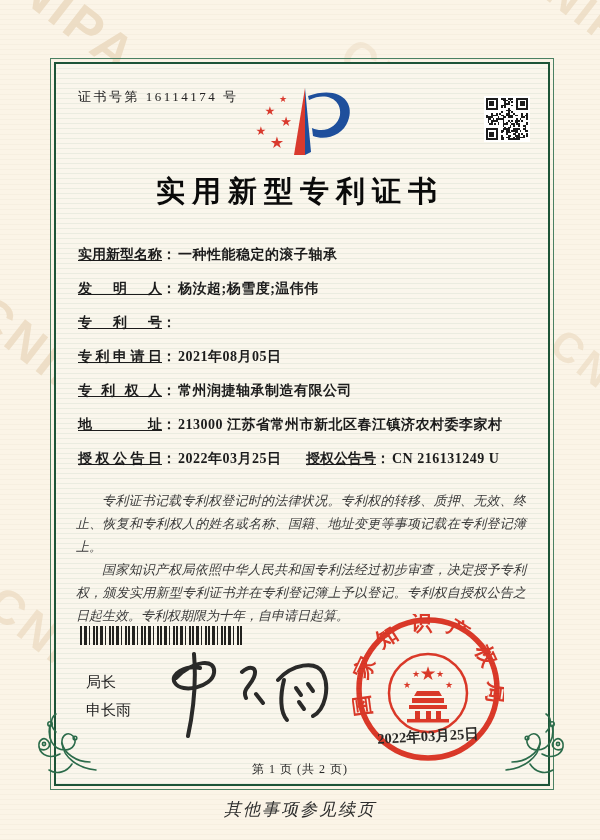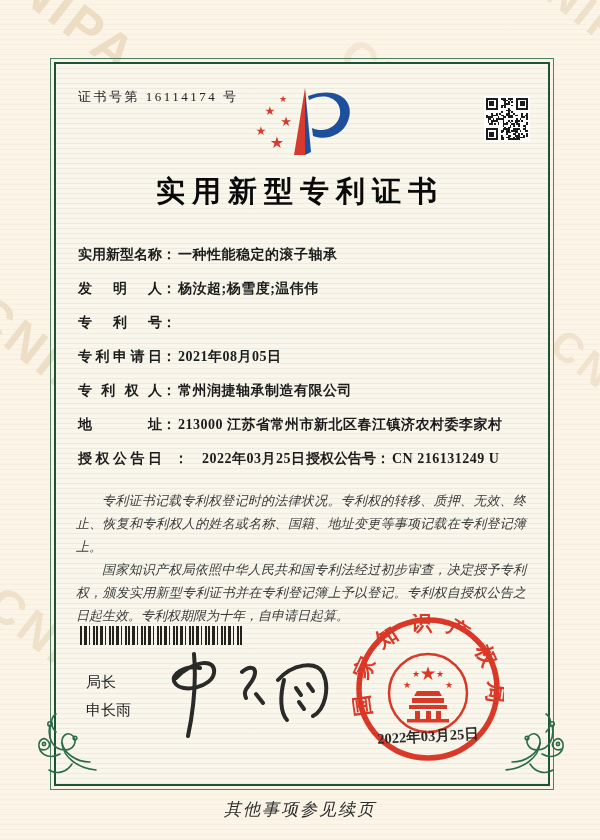--- a/index.html
+++ b/index.html
@@ -54,24 +54,24 @@
   .qr{ position:absolute; left:484px; top:96px; width:46px; height:46px; z-index:4; background:#fff; padding:2px;}
   .qr svg{ display:block; width:100%; height:100%; }
   .title{
     position:absolute; left:0; right:0; top:172px; z-index:4;
     text-align:center; font-size:29px; font-weight:700; color:#0a0a0a;
     letter-spacing:7px;
   }
   .fields{ position:absolute; left:78px; top:246px; right:64px; z-index:4; }
   .frow{ display:flex; align-items:baseline; height:21px; margin-bottom:13px;
          font-size:14px; font-weight:700; color:#1c1c1c; white-space:nowrap;}
-  .flabel{ display:inline-block; width:84px; text-align:justify; text-align-last:justify; }
+  .flabel{ display:inline-block; width:84px; text-align:justify; text-align-last:justify;text-decoration:underline; }
   .fcolon{ display:inline-block; width:16px; }
   .fvalue{ letter-spacing:.5px; }
-  .pair1{ display:inline-flex; align-items:baseline; width:228px;gap:12px; }
+  .pair1{ display:inline-flex; align-items:baseline; width:228px; }
   .paras{
     position:absolute; left:76px; top:489px; width:450px; z-index:4;
     font-size:13px; line-height:23px; color:#3a3a3a; font-style:italic;
     text-align:justify;
   }
   .paras p{ text-indent:2em; }
   .barcode{
     position:absolute; left:80px; top:626px; width:162px; height:19px; z-index:4;
     background:repeating-linear-gradient(90deg,
       #22221f 0 2px, rgba(0,0,0,0) 2px 4px,
@@ -439,15 +439,16 @@
           <rect x="63" y="97" width="5" height="8"></rect>
           <rect x="74" y="97" width="5" height="8"></rect>
           <rect x="84" y="97" width="5" height="8"></rect>
           <rect x="55" y="105" width="42" height="3.5"></rect>
         </g>
         <text x="76" y="127" font-size="14.5" font-weight="700" fill="#1a1a1a" text-anchor="middle" transform="rotate(-3 76 122)" style="font-family:'Liberation Serif','DejaVu Serif',serif">2022年03月25日</text>
       </g>
     </svg>
   </div>
 
+  <div class="page-info">第 1 页 (共 2 页)</div>
   <div class="continuation">其他事项参见续页</div>
 
 </div>
 
 </body></html>

